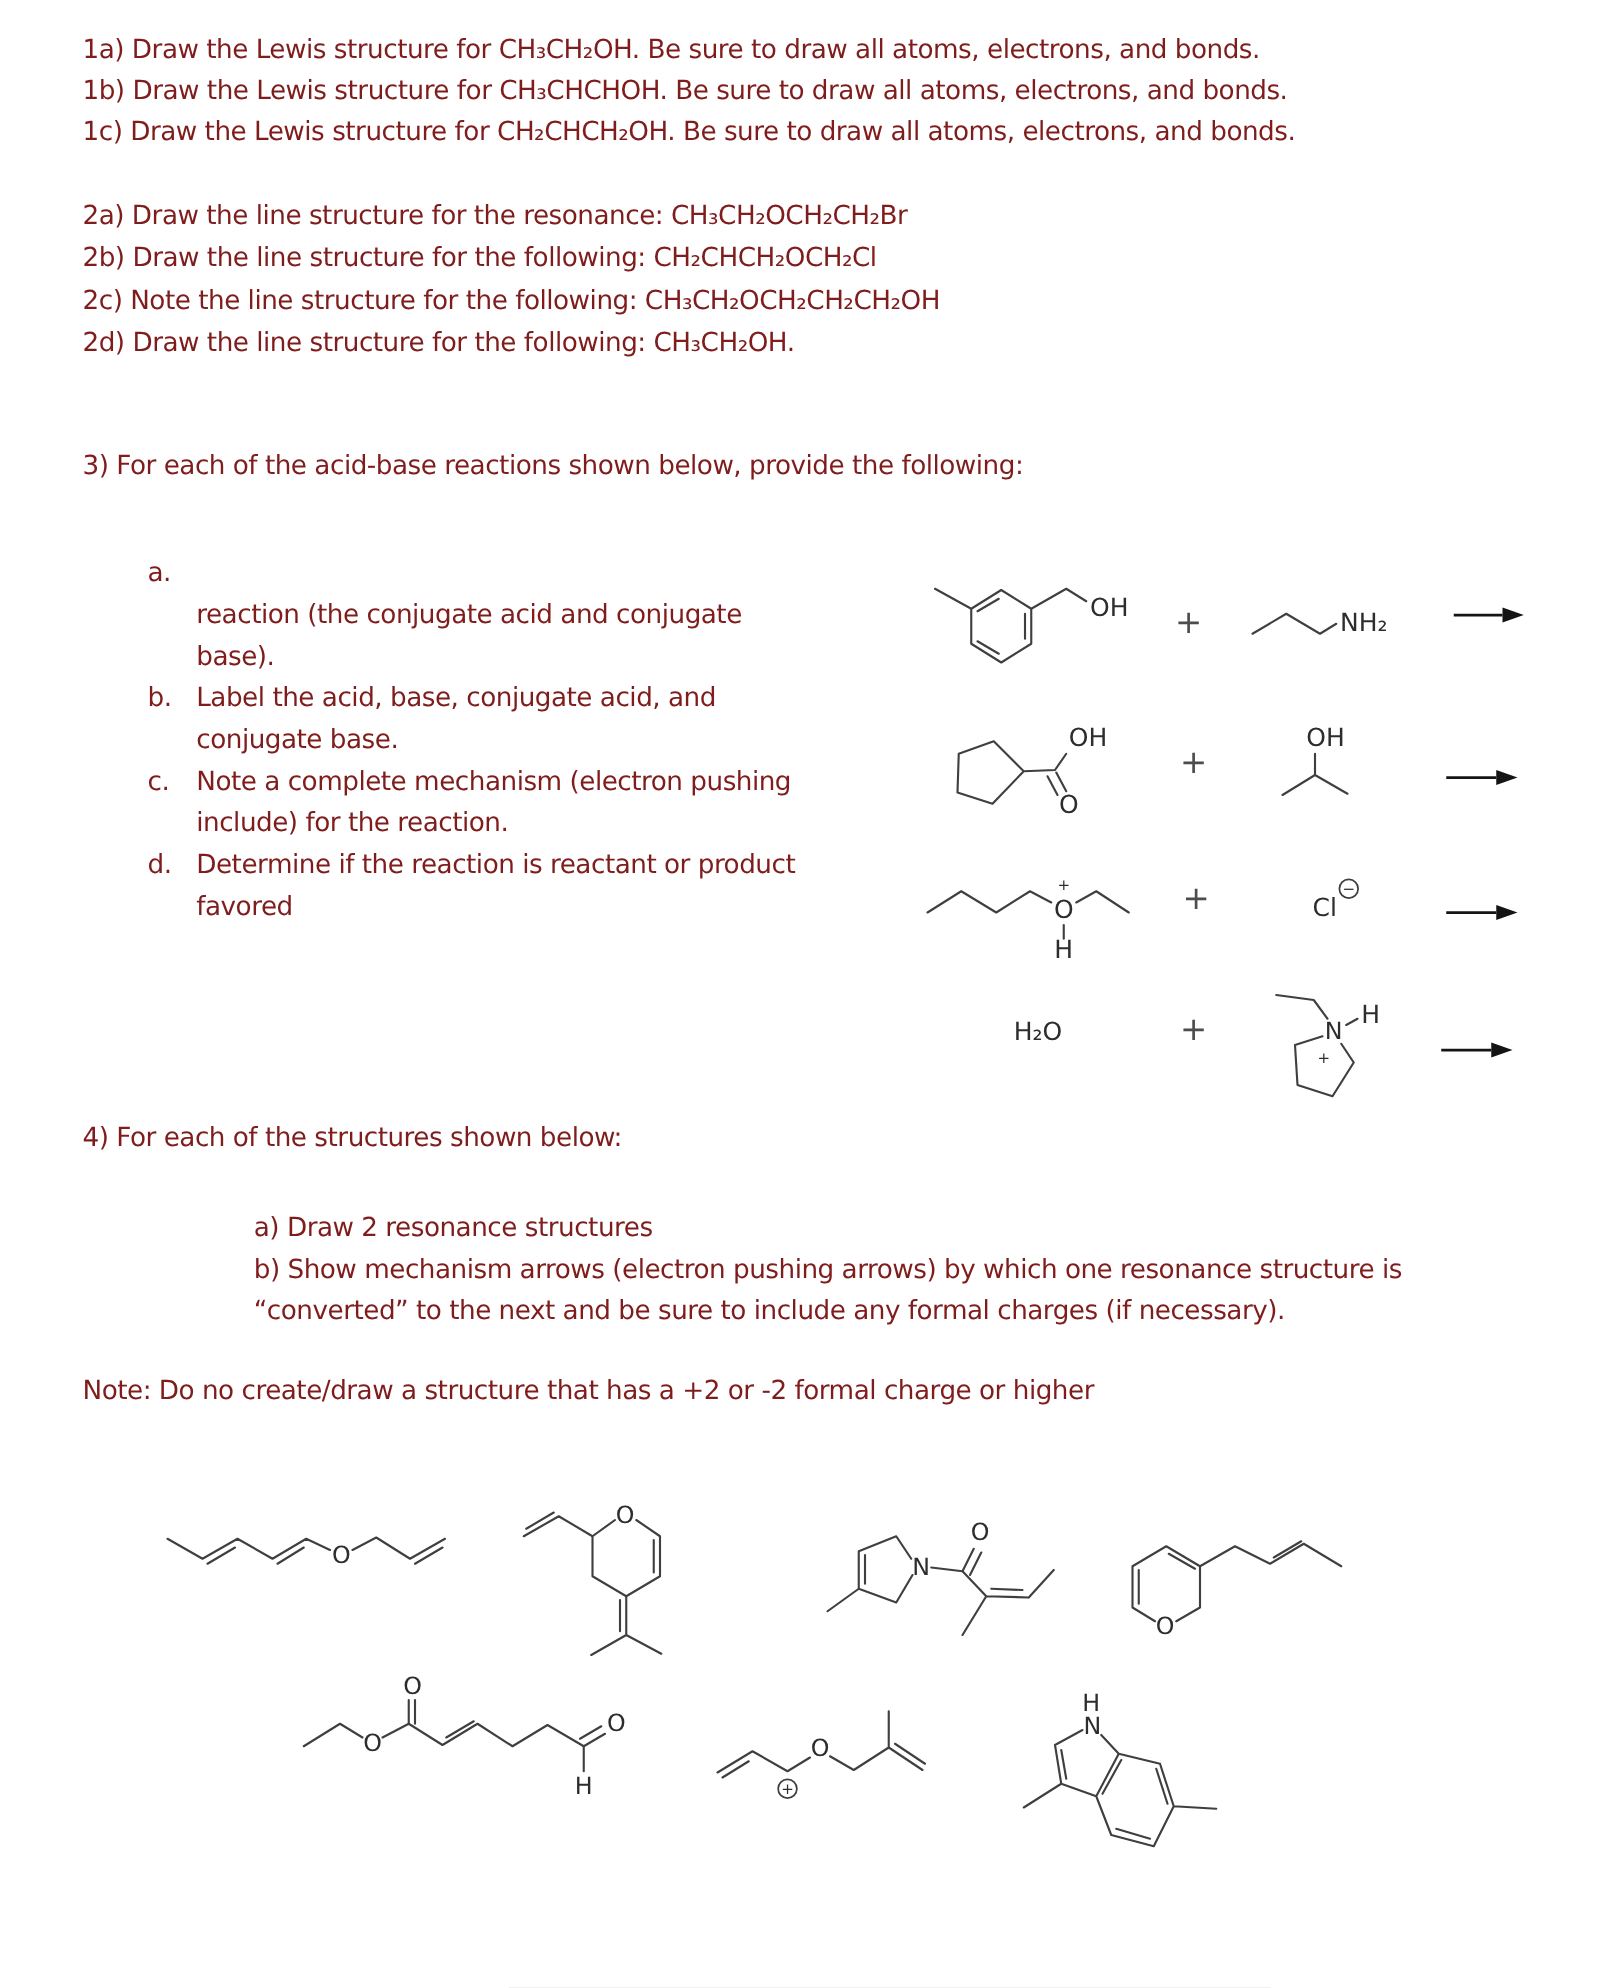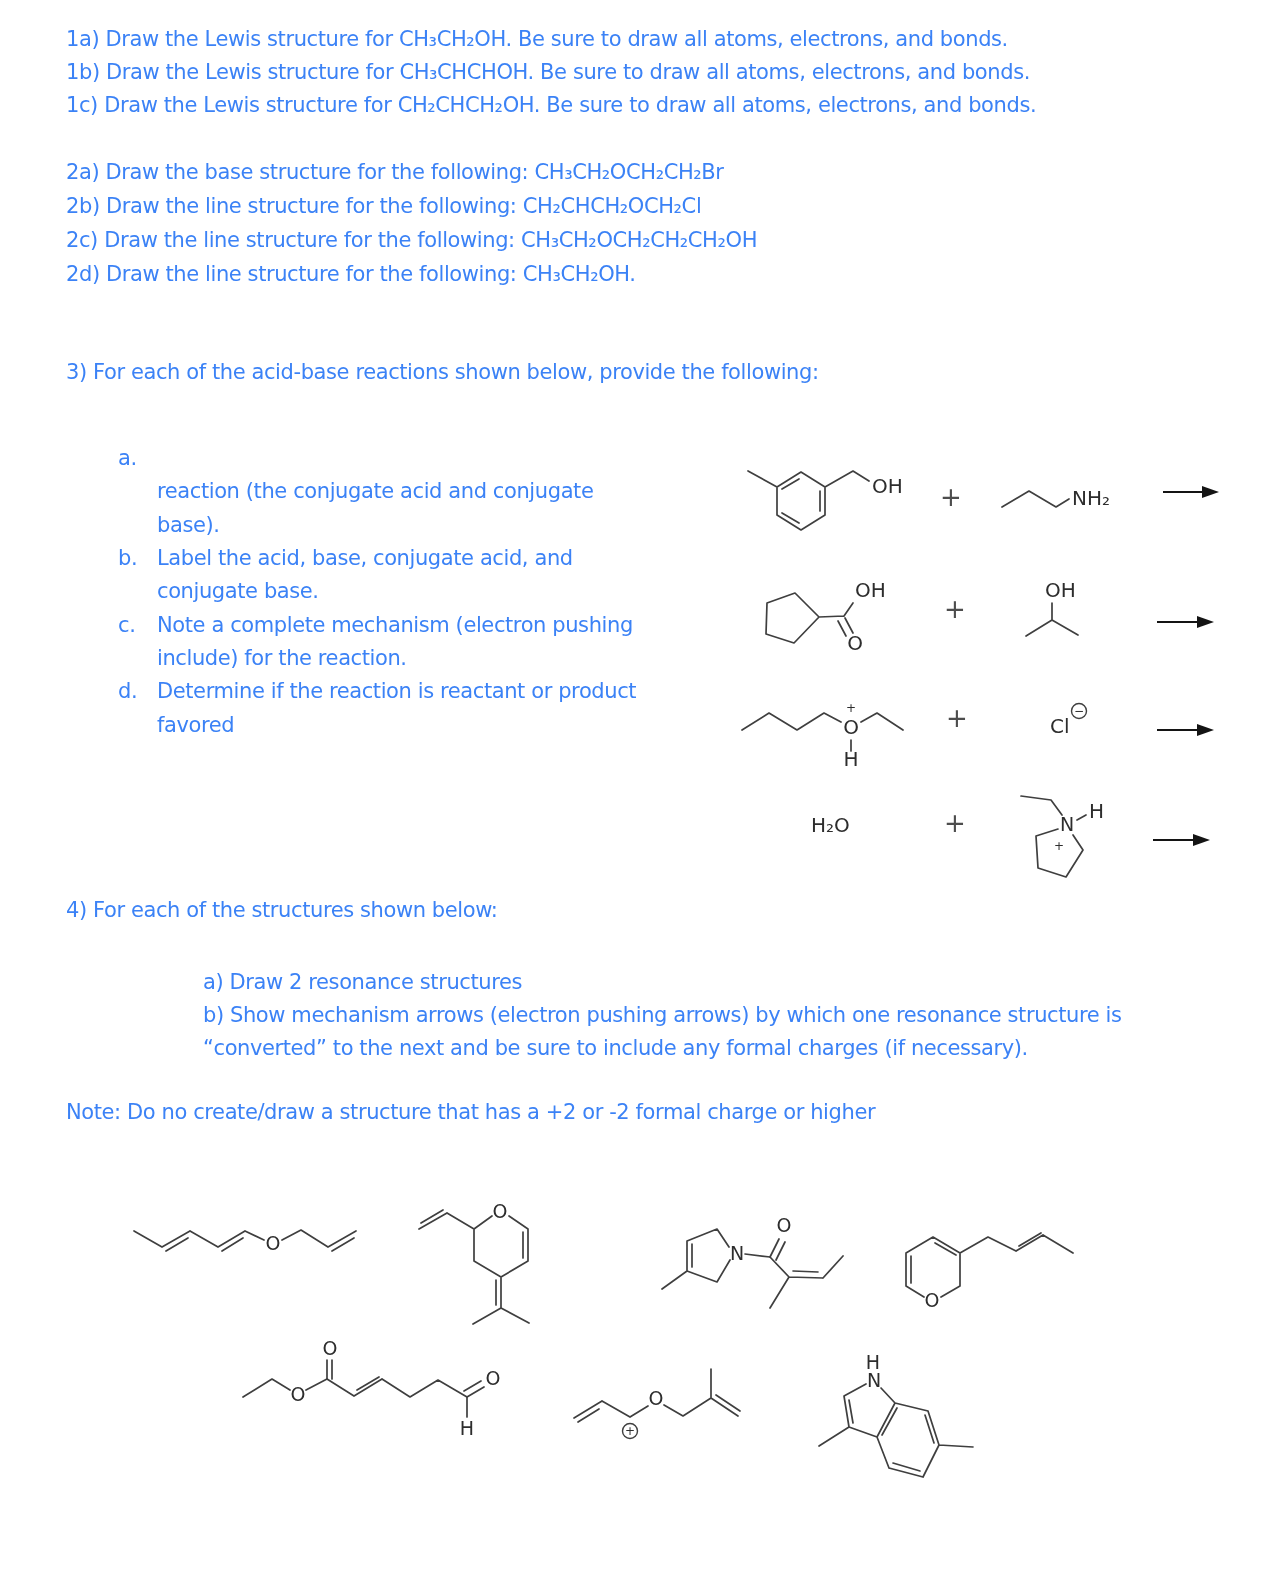--- a/index.html
+++ b/index.html
@@ -1,21 +1,21 @@
 <!DOCTYPE html>
 <html><head>
 <meta charset="utf-8">
 <style>
   html,body{margin:0;padding:0;background:#e8e8e8;}
   .page{
     position:relative;
     width:1284px;height:1590px;
     background:#ffffff;
     font-family:"DejaVu Sans",sans-serif;
-    color:#3b82f6;
+    color:#7f1d1d;
     overflow:hidden;
     margin:0 auto;
   }
   .tline{
     position:absolute;
     white-space:nowrap;
     font-size:21px;
     letter-spacing:-0.4px;
     line-height:1.2;
   }
@@ -31,23 +31,23 @@
 </style>
 </head>
 <body>
 
 <div class="page">
 
   <div class="tline" style="left:66px;top:27px">1a) Draw the Lewis structure for CH₃CH₂OH. Be sure to draw all atoms, electrons, and bonds.</div>
   <div class="tline" style="left:66px;top:60px">1b) Draw the Lewis structure for CH₃CHCHOH. Be sure to draw all atoms, electrons, and bonds.</div>
   <div class="tline" style="left:66px;top:93px">1c) Draw the Lewis structure for CH₂CHCH₂OH. Be sure to draw all atoms, electrons, and bonds.</div>
 
-  <div class="tline" style="left:66px;top:160px">2a) Draw the base structure for the following: CH₃CH₂OCH₂CH₂Br</div>
+  <div class="tline" style="left:66px;top:160px">2a) Draw the line structure for the resonance: CH₃CH₂OCH₂CH₂Br</div>
   <div class="tline" style="left:66px;top:194px">2b) Draw the line structure for the following: CH₂CHCH₂OCH₂Cl</div>
-  <div class="tline" style="left:66px;top:228px">2c) Draw the line structure for the following: CH₃CH₂OCH₂CH₂CH₂OH</div>
+  <div class="tline" style="left:66px;top:228px">2c) Note the line structure for the following: CH₃CH₂OCH₂CH₂CH₂OH</div>
   <div class="tline" style="left:66px;top:262px">2d) Draw the line structure for the following: CH₃CH₂OH.</div>
 
   <div class="tline" style="left:66px;top:360px">3) For each of the acid-base reactions shown below, provide the following:</div>
 
   <div class="tline" style="left:118px;top:446px">a.</div>
   <div class="tline" style="left:157px;top:479px">reaction (the conjugate acid and conjugate</div>
   <div class="tline" style="left:157px;top:513px">base).</div>
 
   <div class="tline" style="left:118px;top:546px">b.</div>
   <div class="tline" style="left:157px;top:546px">Label the acid, base, conjugate acid, and</div>

